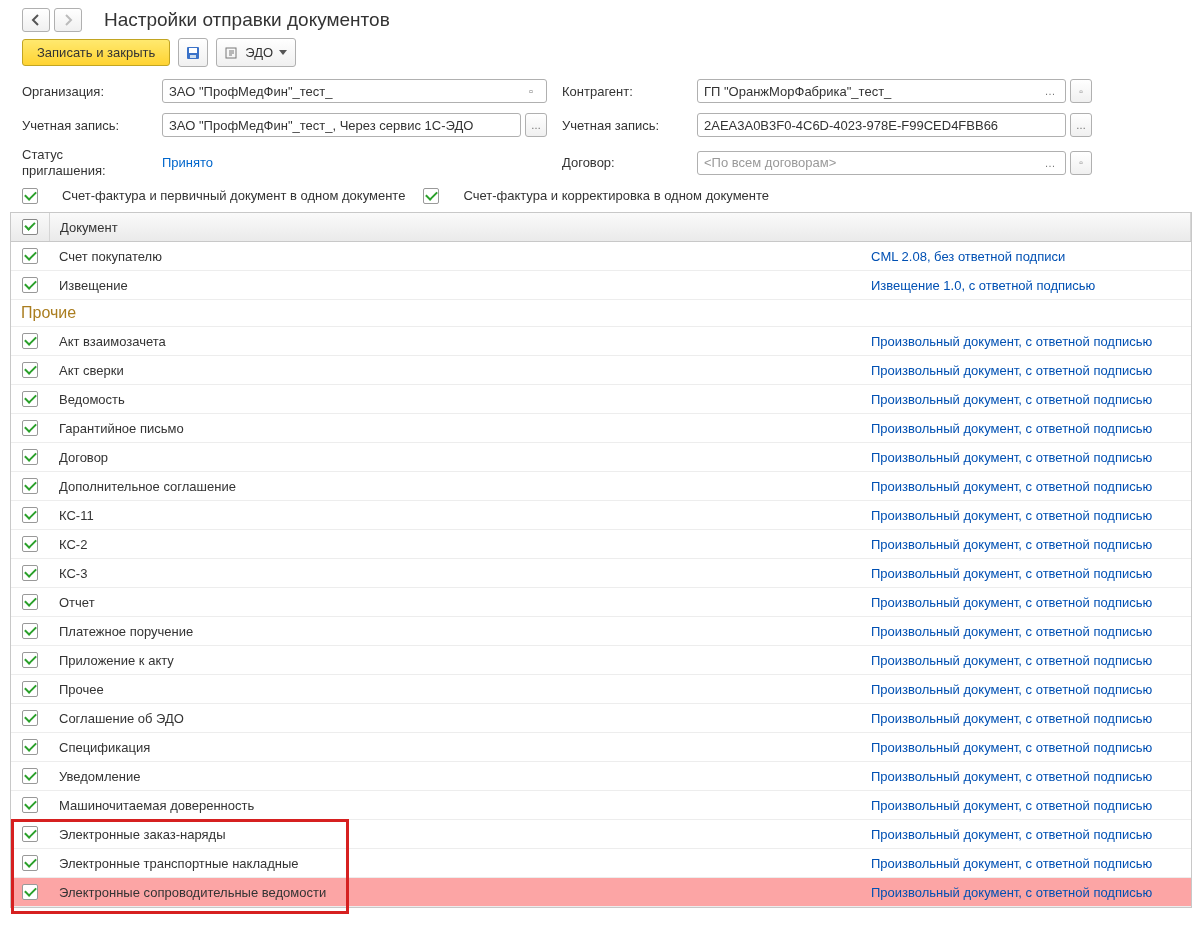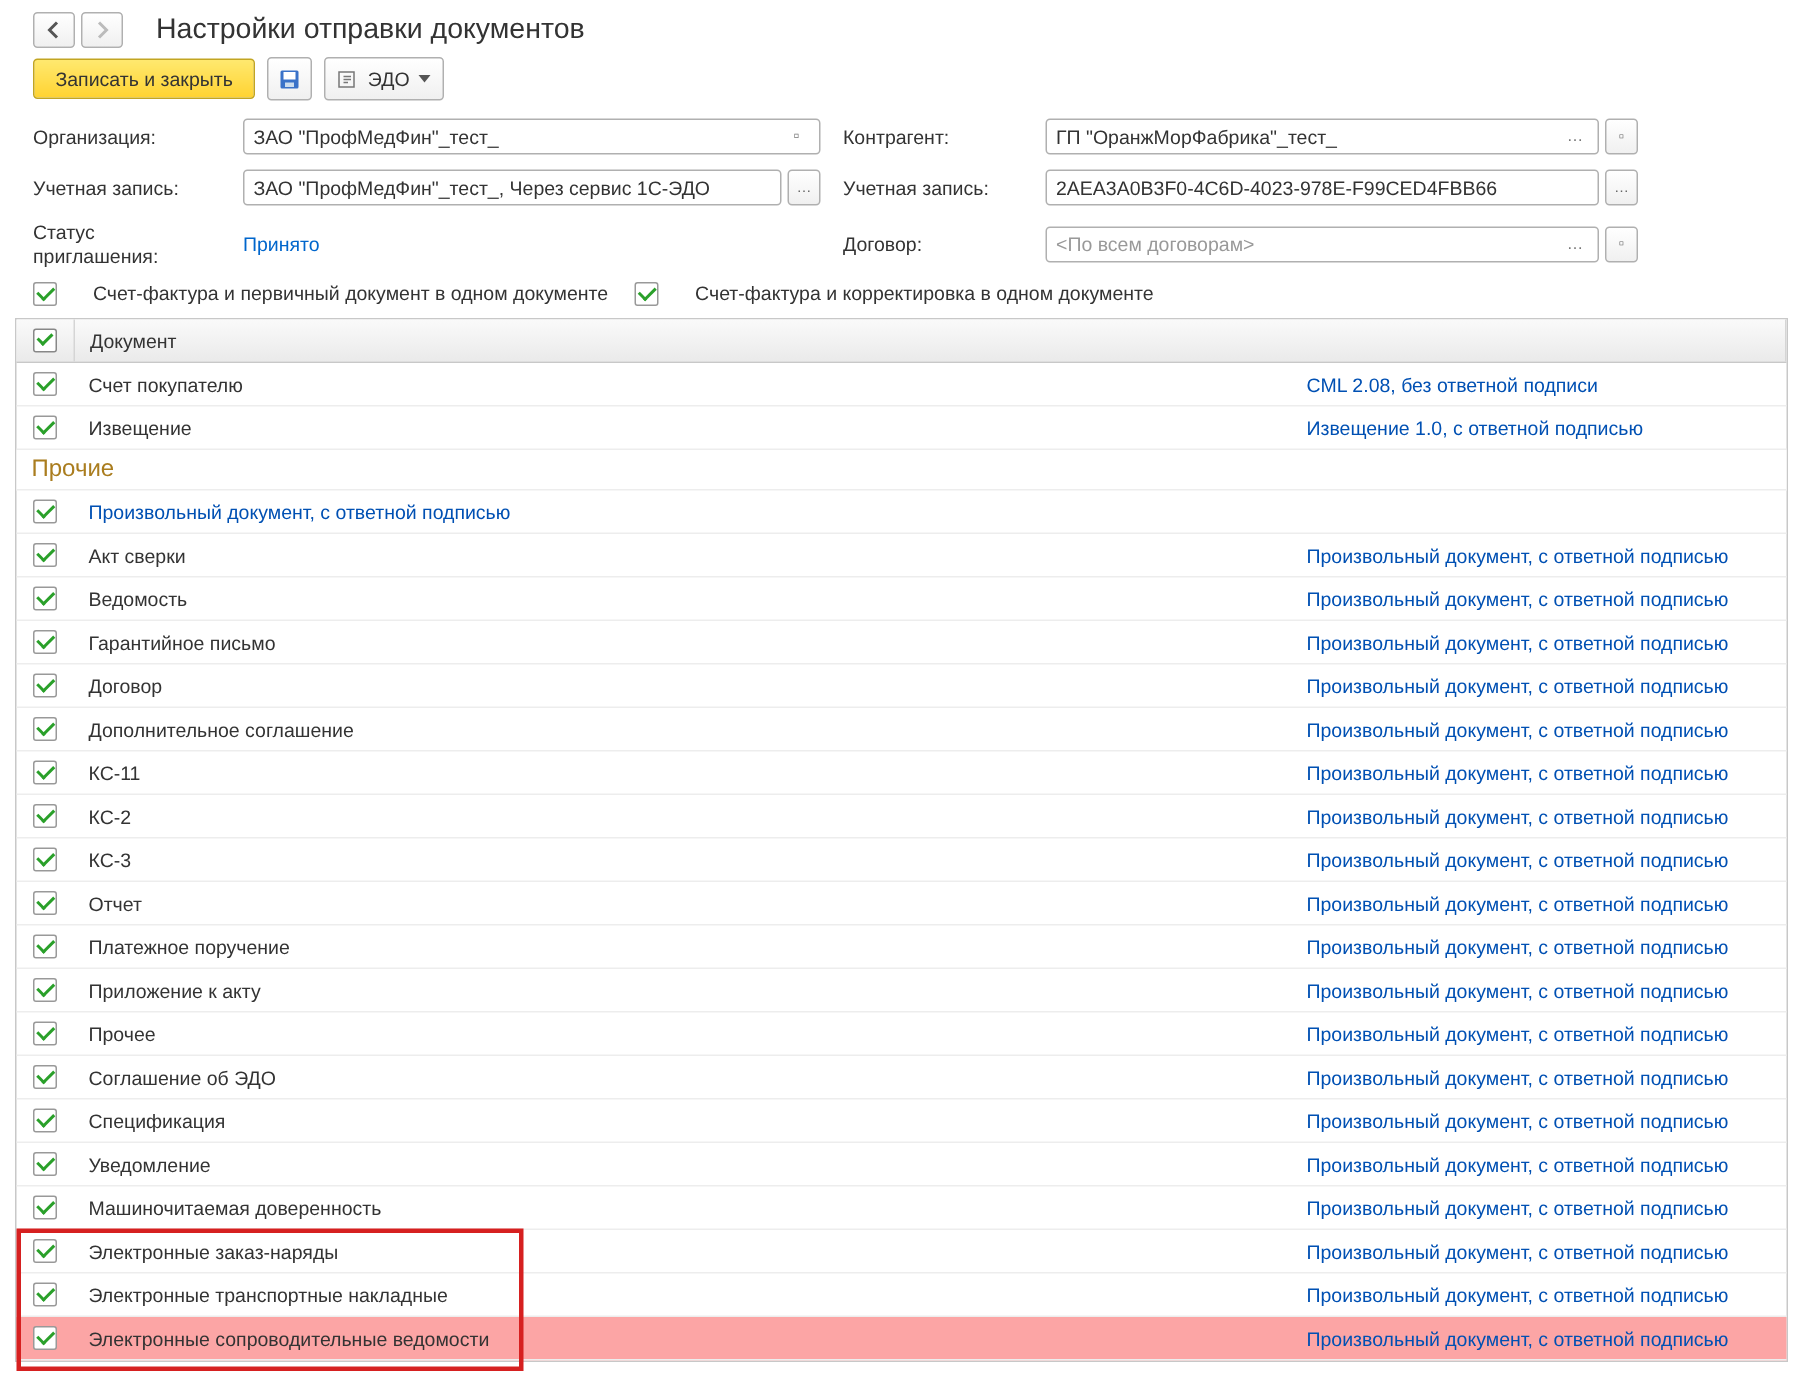--- a/index.html
+++ b/index.html
@@ -166,20 +166,21 @@
         <div class="col-doc">Извещение</div>
         <div class="col-reg">
           <span class="blue-link">Извещение 1.0, с ответной подписью</span>
         </div>
       </div>
       <div class="group-row">Прочие</div>
       <div class="row">
         <div class="col-chk">
           <span class="chk-box checked"></span>
         </div>
+        <div class="col-doc">Акт взаимозачета</div>
         <div class="col-reg">
           <span class="blue-link">Произвольный документ, с ответной подписью</span>
         </div>
       </div>
       <div class="row">
         <div class="col-chk">
           <span class="chk-box checked"></span>
         </div>
         <div class="col-doc">Акт сверки</div>
         <div class="col-reg">

